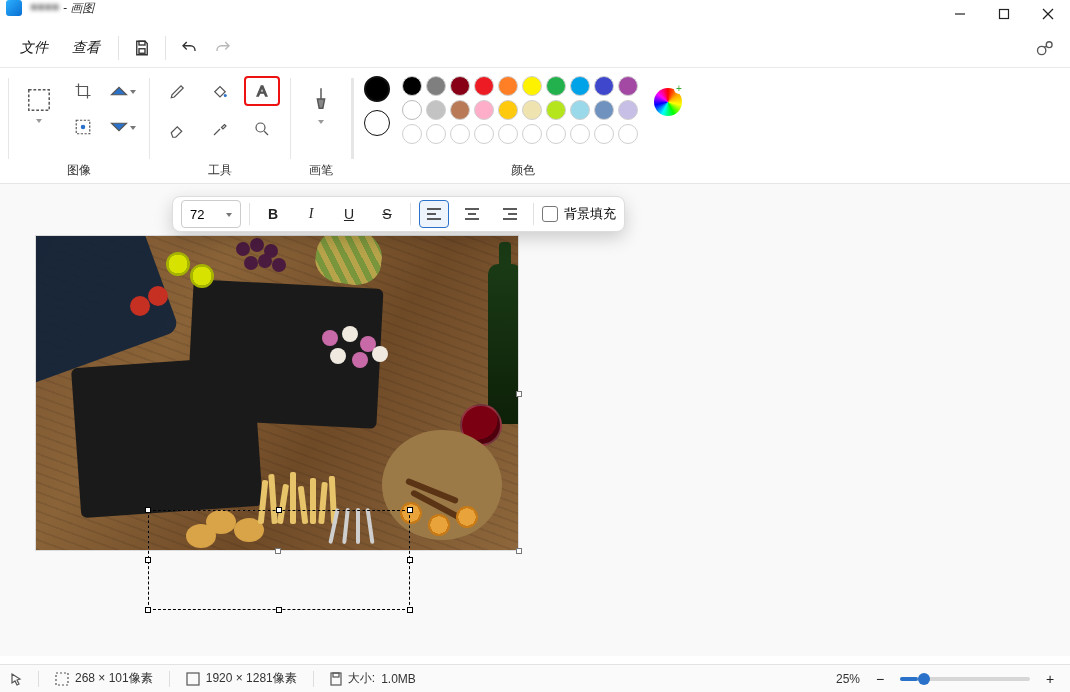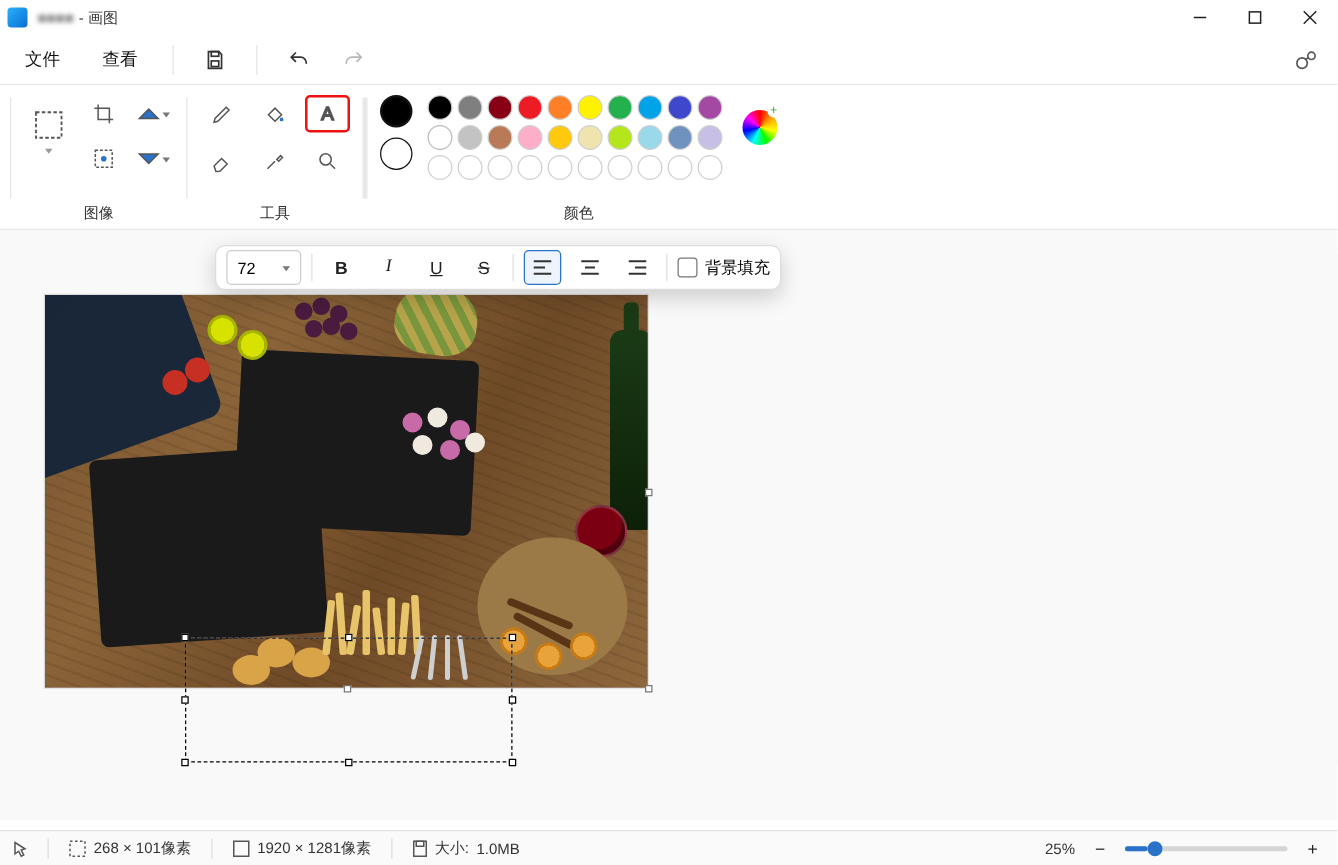--- a/index.html
+++ b/index.html
@@ -1,27 +1,27 @@
 <!DOCTYPE html>
 <html><head>
 <meta charset="utf-8">
 <style>
   * { box-sizing: border-box; margin: 0; padding: 0; font-family: "Segoe UI", "Microsoft YaHei", sans-serif; -webkit-font-smoothing: antialiased; }
   html, body { width: 1070px; height: 692px; background: #ffffff; overflow: hidden; }
 
   
-  .title-bar { height: 28px; display:flex; align-items:center; padding: 0 0 0 6px; font-size:12px; color:#333; }
+  .title-bar { height: 28px; display:flex; padding: 0 0 0 6px; font-size:12px; color:#333;font-style:italic; }
   .title-bar .app-icon { width:16px; height:16px; border-radius:3px; background: linear-gradient(135deg,#2bb0ff,#0a6ed1); margin-right:6px; display:inline-block; }
   .title-bar .blur { filter: blur(2px); color:#888; margin: 0 4px 0 2px; }
   .win-controls { margin-left:auto; display:flex; }
   .win-btn { width:44px; height:28px; display:flex; align-items:center; justify-content:center; color:#222; }
   .win-btn svg { stroke:#222; fill:none; stroke-width:1.2; }
 
   
-  .menu-row { height:40px; display:flex; align-items:center; padding:0 8px; border-bottom:1px solid #eaeaea; gap:10px; }
+  .menu-row { height:40px; display:flex; align-items:center; padding:0 8px; border-bottom:1px solid #eaeaea; gap:0;font-style:italic; }
   .menu-item { font-size:14px; color:#111; padding:4px 12px; }
   .sep-v { width:1px; height:24px; background:#e3e3e3; margin:0 6px; }
   .icon-btn { width:34px; height:34px; display:flex; align-items:center; justify-content:center; border-radius:4px; color:#333; }
   .icon-btn.dim { opacity:.35; }
   .menu-row .right { margin-left:auto; }
 
   
   .ribbon { height:116px; display:flex; padding:6px 8px 0 8px; border-bottom:1px solid #e6e6e6; }
   .group { display:flex; flex-direction:column; align-items:center; padding:0 10px; }
   .group-body { flex:1; display:flex; align-items:flex-start; gap:6px; padding-top:2px; }
@@ -274,20 +274,31 @@
               <circle cx="10" cy="10" r="6"></circle>
               <path d="M15 15l5 5"></path>
             </svg>
           </div>
       </div>
     </div>
     <div class="group-label">工具</div>
   </div>
   <div class="rsep"></div>
 
+  <div class="group">
+    <div class="group-body">
+      <div class="big-tool">
+        <svg width="20" height="28" viewBox="0 0 22 30" stroke="#555" fill="none" stroke-width="1.6">
+            <path d="M11 2v12M7 14h8l-2 10h-4z" fill="#888"></path>
+          </svg>
+        <span class="caret"></span>
+      </div>
+    </div>
+    <div class="group-label">画笔</div>
+  </div>
   <div class="rsep"></div>
 
   <div class="rsep"></div>
 
   <div class="rsep"></div>
 
   <div class="group" style="flex:0 0 auto;">
     <div class="group-body">
       <div class="colors-wrap">
         <div class="current-swatches">

